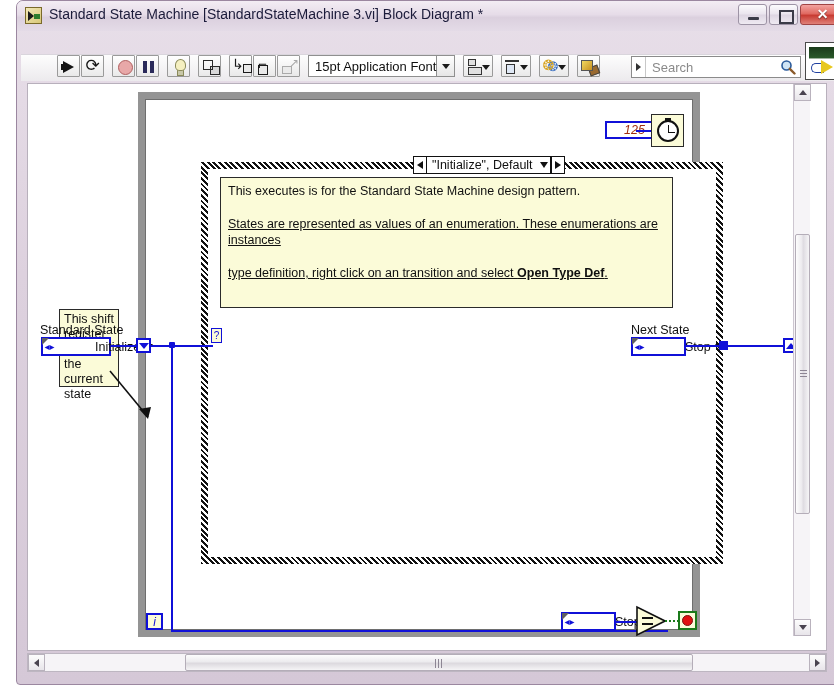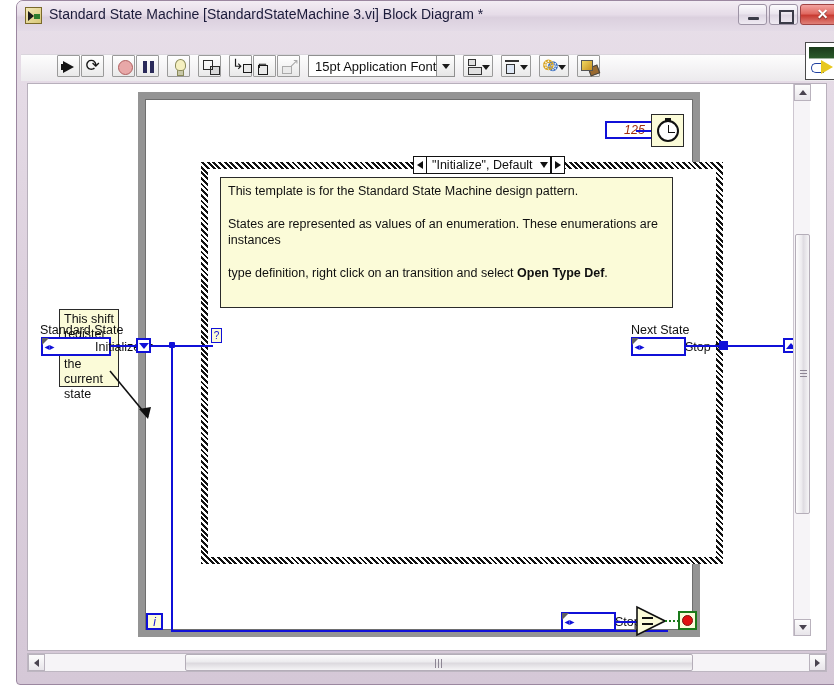--- a/index.html
+++ b/index.html
@@ -348,21 +348,21 @@
   .tri-l{width:0;height:0;border-top:4px solid transparent;border-bottom:4px solid transparent;border-right:6px solid #111;}
   .tri-r{width:0;height:0;border-top:4px solid transparent;border-bottom:4px solid transparent;border-left:6px solid #111;}
   .tri-d{width:0;height:0;border-left:4px solid transparent;border-right:4px solid transparent;border-top:6px solid #111;margin-left:3px;}
 
   .comment-box {
     position:absolute; left:12px; top:8px; width:453px; height:131px;
     background:#fbfbd8; border:1px solid #2a2a2a;
     padding:5px 7px; font-size:12.5px; line-height:16.5px; color:#101010;
   }
   .comment-box p { margin:0 0 16px 0; }
-  .comment-box p:last-child{margin-bottom:14px;}
+  .comment-box p:last-child{margin-bottom:14px;text-decoration:underline;}
   .comment-box b{font-weight:bold;}
 
   .note-box{
     position:absolute; left:31px; top:225px; width:60px; height:78px;
     background:#fbfbd8; border:1px solid #2a2a2a;
     padding:2px 4px; font-size:12.5px; line-height:15px; color:#101010;
   }
 
   
   .enum {
@@ -530,20 +530,30 @@
     <div class="tbgroup">
       <div class="tbbtn wide ic-reorder">
         <i class="caret" style="position:absolute;right:2px;top:9px;"></i>
       </div>
     </div>
     <div class="tbgroup">
       <div class="tbbtn ic-clean"></div>
     </div>
   </div>
 
+  <div class="searchwrap">
+    <div class="search-lead"></div>
+    <div class="search-ph">Search</div>
+    <div class="search-mag">
+      <svg width="16" height="16" viewBox="0 0 16 16" aria-hidden="true">
+        <circle cx="6.5" cy="6.5" r="4.5" fill="#cfe4f5" stroke="#2a5a9a" stroke-width="1.6"></circle>
+        <line x1="9.8" y1="9.8" x2="14.5" y2="14.5" stroke="#8a5a2a" stroke-width="2.4" stroke-linecap="round"></line>
+      </svg>
+    </div>
+  </div>
   <div class="helpbtn">?</div>
   <div class="viicon">
     <div class="viicon-inner"></div>
   </div>
 
   <div class="canvas">
     <div class="canvas-inner">
 
       <div class="wloop">
         <div class="wloop-inner-line"></div>
@@ -558,21 +568,21 @@
           <div class="case-sel-label">"Initialize", Default</div>
           <div class="case-sel-btn">
               <i class="tri-d" style="margin-left:0;"></i>
             </div>
           <div class="case-sel-btn r">
               <i class="tri-r"></i>
             </div>
         </div>
 
         <div class="comment-box">
-          <p>This template is for the Standard State Machine design pattern.</p>
+          <p>This executes is for the Standard State Machine design pattern.</p>
           <p>
             <span>States are represented as values of an enumeration. These enumerations are instances</span><br>
             <br>
             <span>type definition, right click on an transition and select </span><b>Open Type Def</b><span>.</span>
           </p>
         </div>
       </div>
 
       <div class="selterm" style="left:183px; top:244px;">?</div>
 

